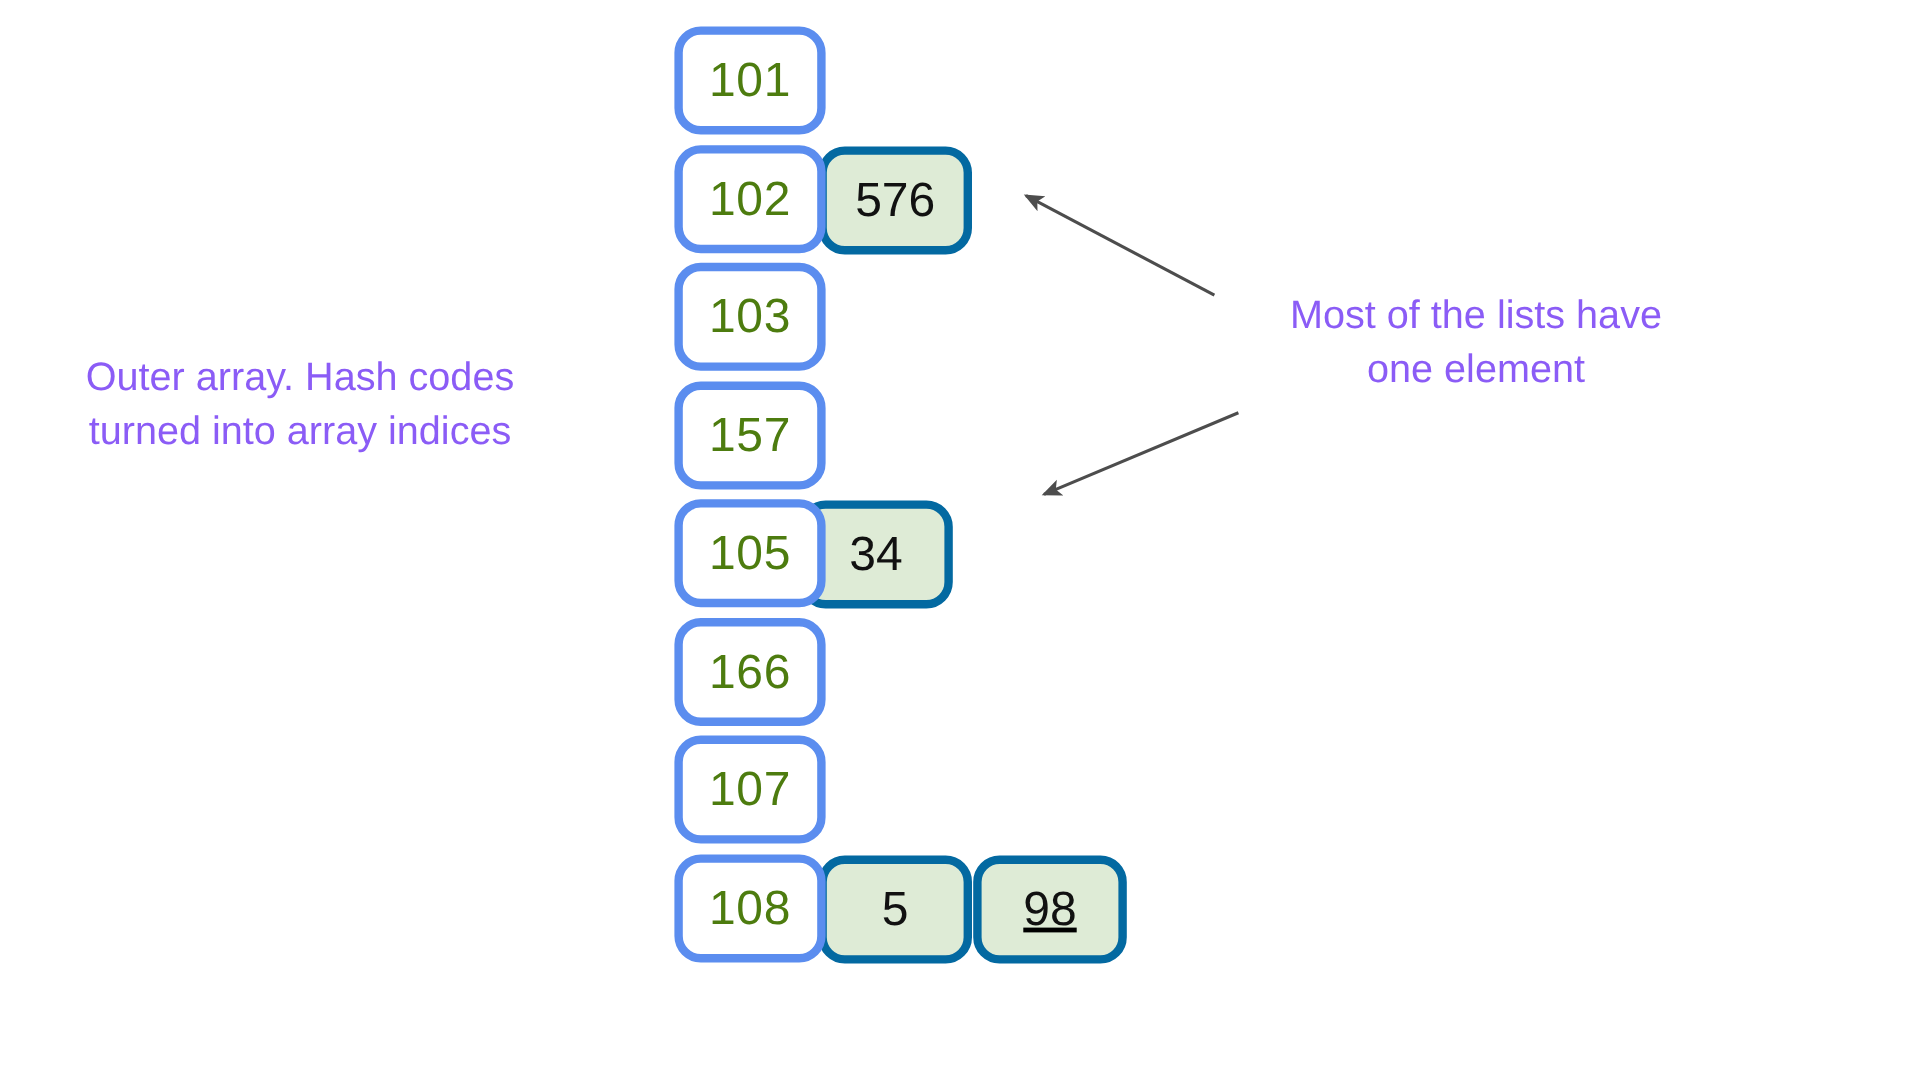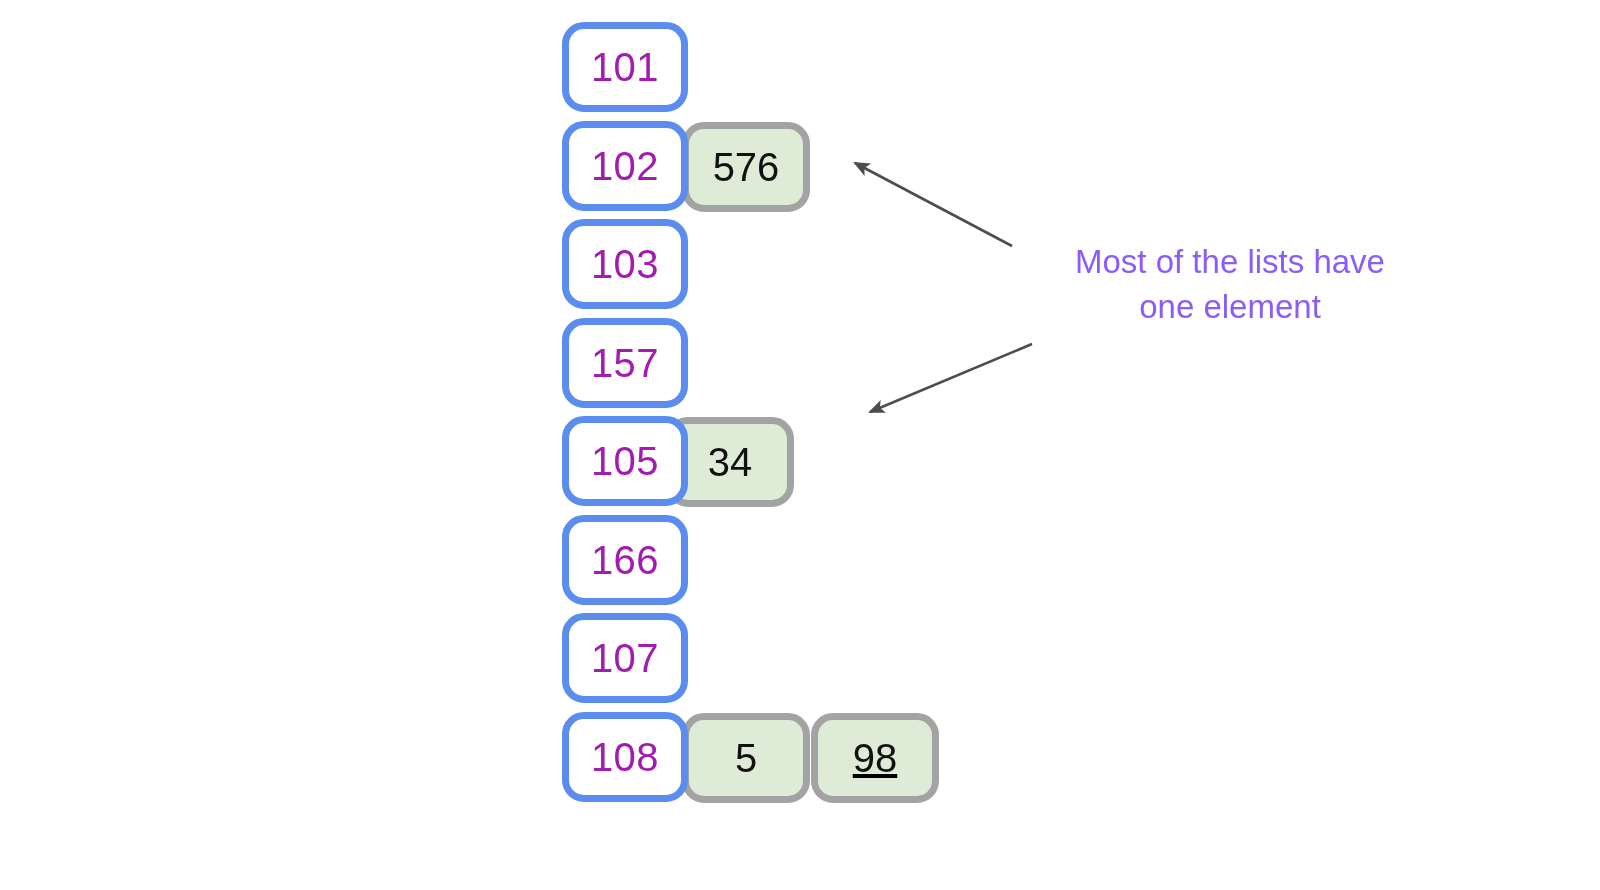--- a/index.html
+++ b/index.html
@@ -35,34 +35,34 @@
     border: 7px solid #5b8def;
     border-radius: 22px;
     background: #ffffff;
     display: flex;
     align-items: center;
     justify-content: center;
     z-index: 2;
   }
   .bucket-label {
     font-size: 40px;
-    color: #a21caf;
+    color: #4d7c0f;
     letter-spacing: 0.5px;
     line-height: 1;
     font-family: "Liberation Sans", sans-serif;
   }
 
   
   .node-cell {
     position: absolute;
     top: 1px;
     width: 128px;
     height: 90px;
     box-sizing: border-box;
-    border: 7px solid #a3a3a3;
+    border: 7px solid #0369a1;
     border-radius: 22px;
     background: #deebd6;
     display: flex;
     align-items: center;
     justify-content: center;
     z-index: 1;
   }
   .node-label {
     font-size: 40px;
     color: #111111;
@@ -90,20 +90,22 @@
     width: 1600px; height: 890px;
     pointer-events: none;
     z-index: 3;
   }
 </style>
 </head>
 <body>
 
 <div id="canvas">
 
+  <div class="annotation left">Outer array. Hash codes
+turned into array indices</div>
 
   <div class="annotation right-top">Most of the lists have
 one element</div>
 
 
   <div id="buckets">
       <div class="bucket-row" style="top: 22px;">
         <div class="bucket-cell">
           <span class="bucket-label">101</span>
         </div>

